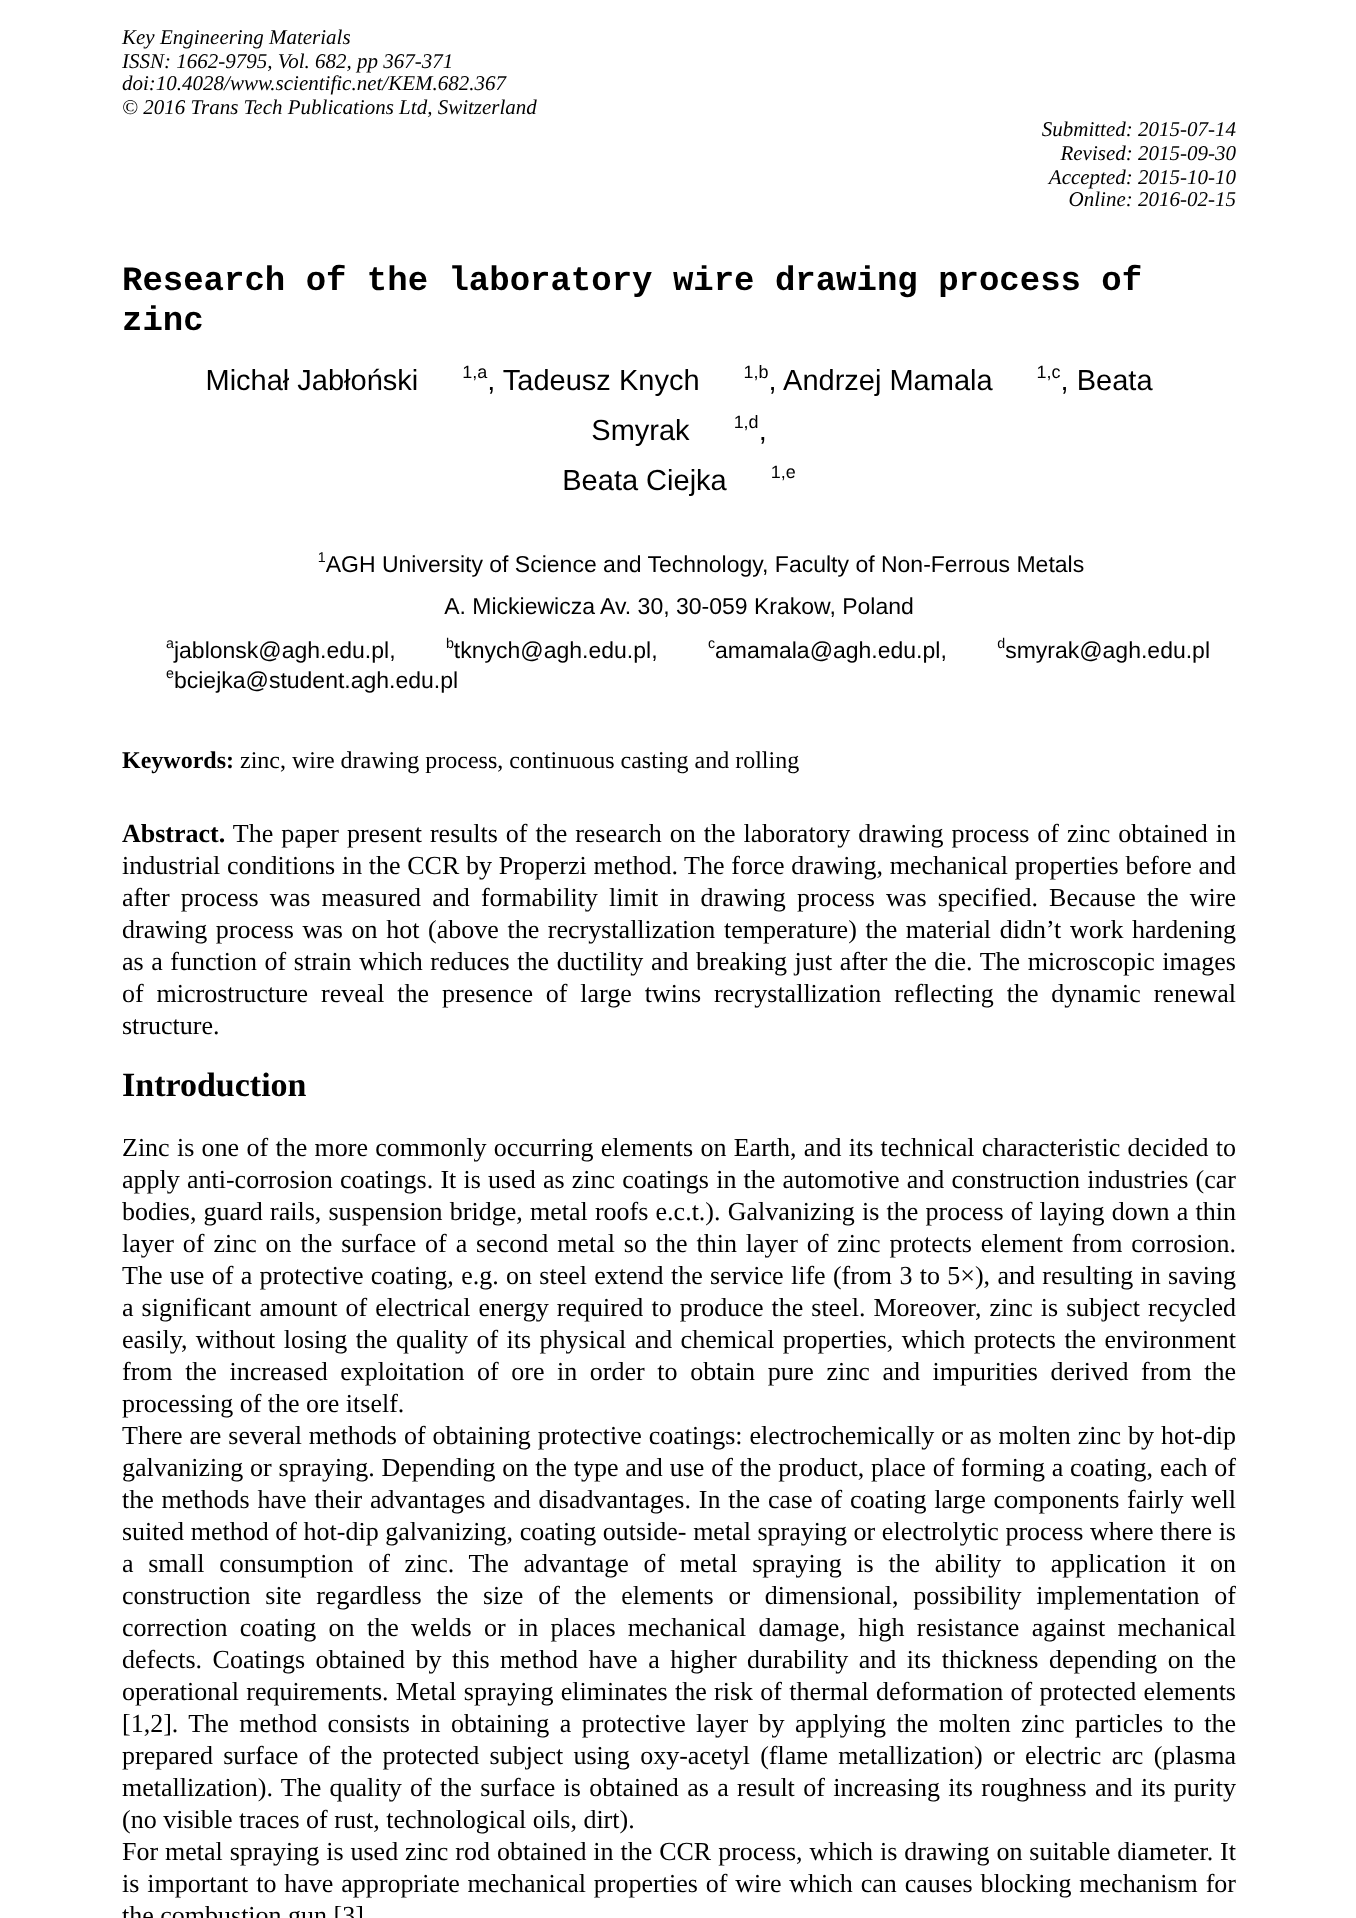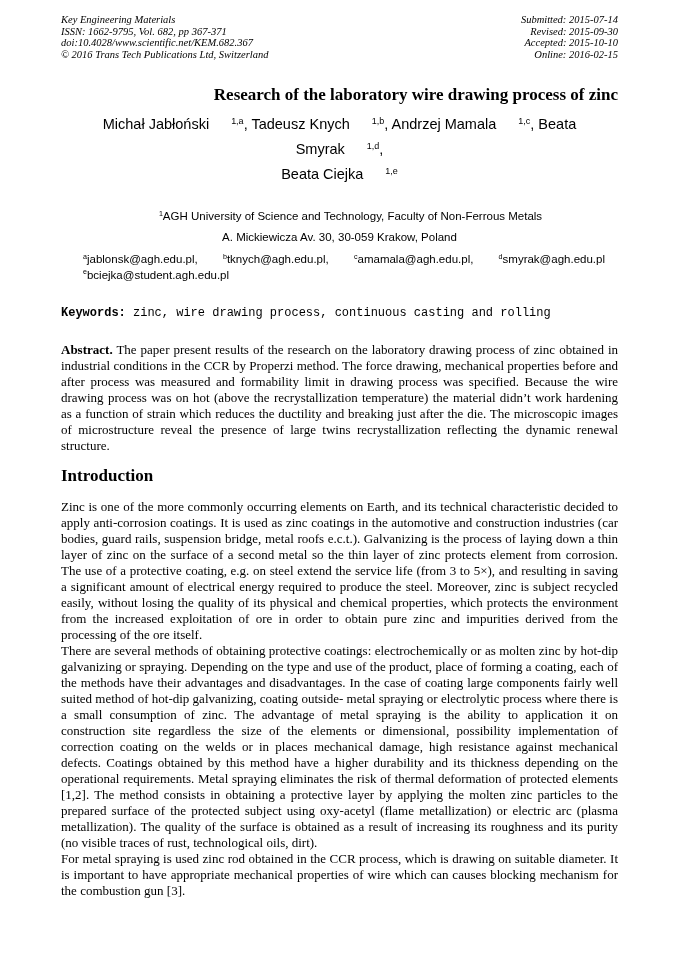--- a/index.html
+++ b/index.html
@@ -14,27 +14,28 @@
     overflow: hidden;
   }
   
   .hdr {
     display: flex;
     justify-content: space-between;
     font-family: "Liberation Serif", serif;
     font-style: italic;
     font-size: 10.5px;
     line-height: 11.6px;
+    flex-direction: column;
   }
   .hdr-right { text-align: right; }
   
   .title {
     margin: 25px 0 0 0;
-    text-align: right;
-    font-family: Liberation Serif, serif;
+    text-align: left;
+    font-family: Liberation Mono, monospace;
     font-weight: bold;
     font-size: 17px;
     line-height: 20px;
   }
   .authors {
     margin-top: 7px;
     text-align: center;
     font-family: "Liberation Sans", sans-serif;
     font-size: 14.5px;
     line-height: 25px;
@@ -53,21 +54,21 @@
   }
   .emails {
     margin-top: 4px;
     text-align: left;
     font-family: "Liberation Sans", sans-serif;
     font-size: 11.5px;
     line-height: 15.5px;
   }
   .keywords {
     margin: 23px 0 0 0;
-    font-family: Liberation Mono, monospace;
+    font-family: Liberation Serif, serif;
     font-size: 12px;
     line-height: 15px;
   }
   
   .abstract, .para {
     margin: 0;
     font-family: "Liberation Serif", serif;
     font-size: 13px;
     line-height: 16px;
     text-align: justify;

